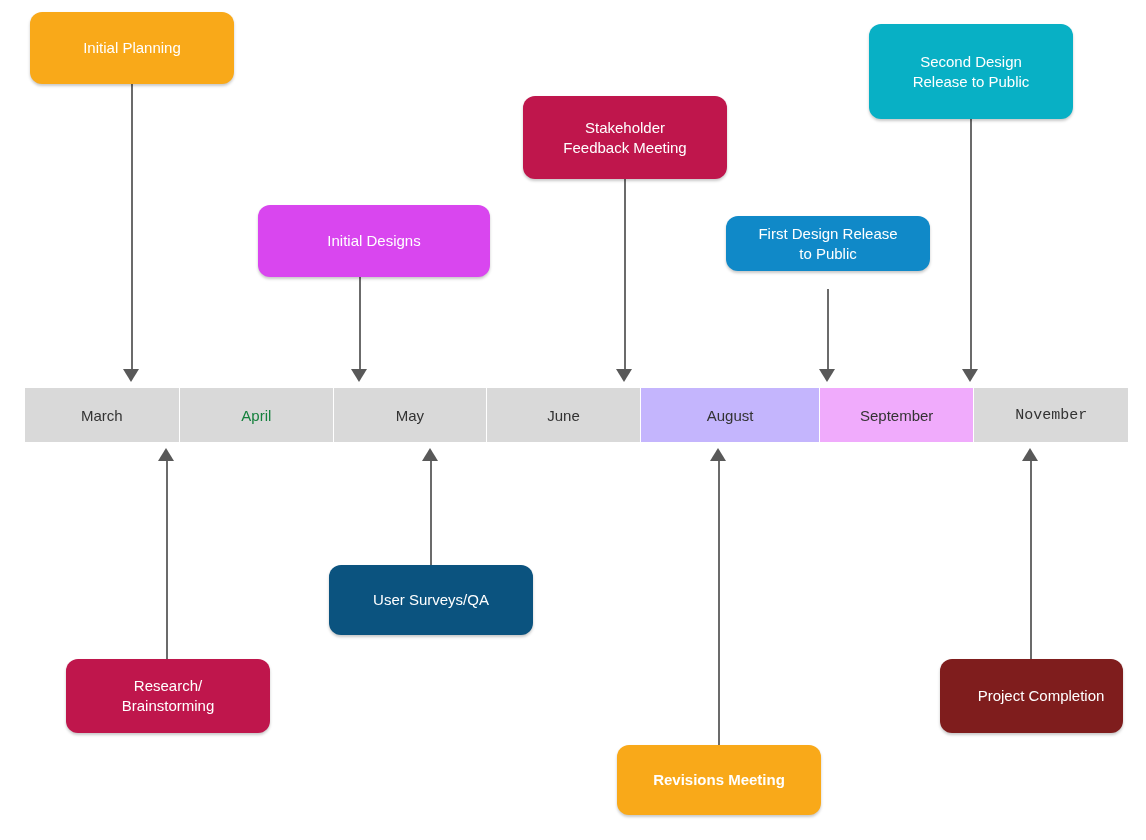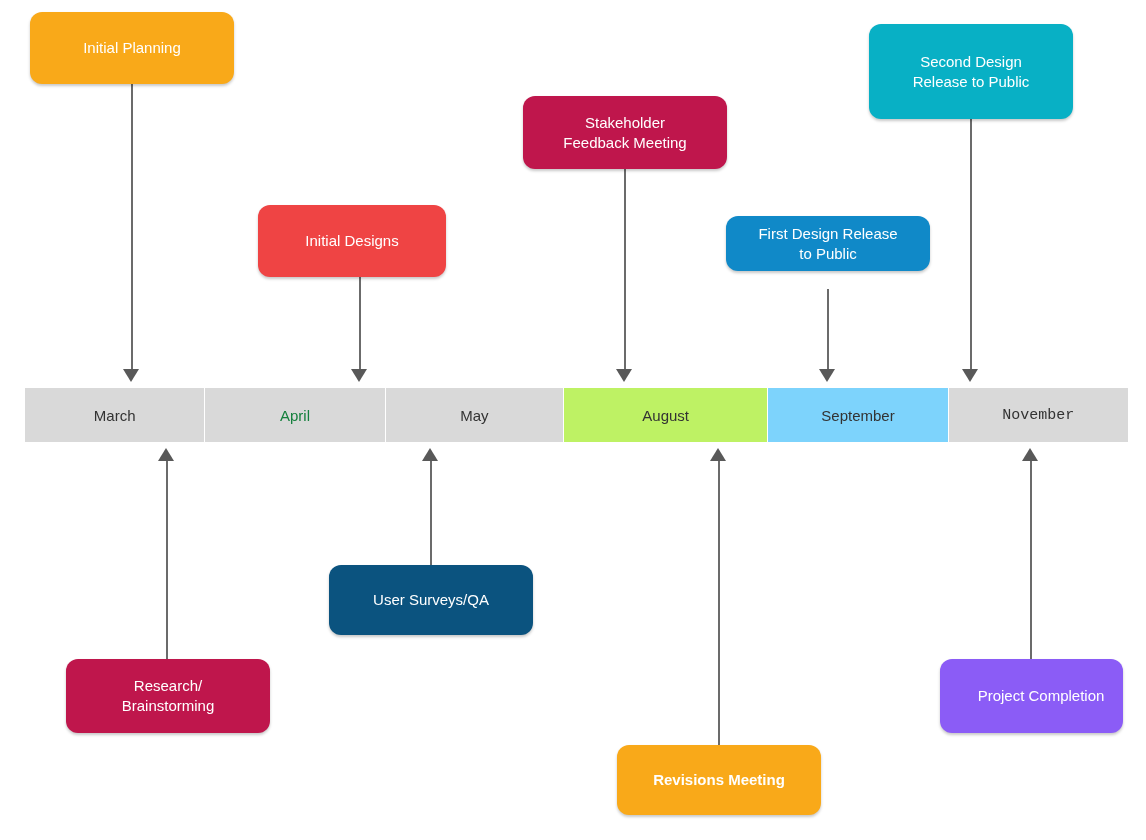--- a/index.html
+++ b/index.html
@@ -83,41 +83,44 @@
   <div id="timeline-bar">
       <div class="month-cell" style="width: 121px; flex: 1 1 auto; background: rgb(217, 217, 217); color: rgb(51, 51, 51);">
         <span>March</span>
       </div>
       <div class="month-cell" style="width: 121px; flex: 1 1 auto; background: rgb(217, 217, 217); color: #15803d;">
         <span>April</span>
       </div>
       <div class="month-cell" style="width: 119px; flex: 1 1 auto; background: rgb(217, 217, 217); color: rgb(51, 51, 51);">
         <span>May</span>
       </div>
-      <div class="month-cell" style="width: 145px; flex: 1 1 auto; background: #bef264; color: rgb(51, 51, 51);">
+      <div class="month-cell" style="width: 121px; flex: 1 1 auto; background: rgb(217, 217, 217); color: rgb(51, 51, 51);">
+        <span>June</span>
+      </div>
+      <div class="month-cell" style="width: 145px; flex: 1 1 auto; background: #c4b5fd; color: rgb(51, 51, 51);">
         <span>August</span>
       </div>
-      <div class="month-cell" style="width: 121px; flex: 1 1 auto; background: #7dd3fc; color: rgb(51, 51, 51);">
+      <div class="month-cell" style="width: 121px; flex: 1 1 auto; background: #f0abfc; color: rgb(51, 51, 51);">
         <span>September</span>
       </div>
       <div class="month-cell" style="width: 121px; flex: 1 1 auto; background: rgb(217, 217, 217); color: rgb(51, 51, 51);">
         <span>November</span>
       </div>
     </div>
 
   <div id="milestone-layer">
       <div class="connector" style="left: 131px; top: 84px; height: 285px; background: rgb(107, 107, 107);"></div>
       <div class="arrowhead arrow-down" style="left: 123px; top: 369px; border-top-color: rgb(89, 89, 89);"></div>
       <div class="card" style="left: 30px; top: 12px; width: 204px; height: 72px; background: rgb(249, 169, 25);"><span>Initial Planning</span></div>
       <div class="connector" style="left: 359px; top: 277px; height: 92px; background: rgb(107, 107, 107);"></div>
       <div class="arrowhead arrow-down" style="left: 351px; top: 369px; border-top-color: rgb(89, 89, 89);"></div>
-      <div class="card" style="left: 258px; top: 205px; width: 188px; height: 72px; background: #ef4444;"><span>Initial Designs</span></div>
+      <div class="card" style="left: 258px; top: 205px; width: 232px; height: 72px; background: #d946ef;"><span>Initial Designs</span></div>
       <div class="connector" style="left: 624px; top: 169px; height: 200px; background: rgb(107, 107, 107);"></div>
       <div class="arrowhead arrow-down" style="left: 616px; top: 369px; border-top-color: rgb(89, 89, 89);"></div>
-      <div class="card" style="left: 523px; top: 96px; width: 204px; height: 73px; background: rgb(191, 22, 76);"><span>Stakeholder
+      <div class="card" style="left: 523px; top: 96px; width: 204px; height: 83px; background: rgb(191, 22, 76);"><span>Stakeholder
 Feedback Meeting</span></div>
       <div class="connector" style="left: 827px; top: 289px; height: 80px; background: rgb(107, 107, 107);"></div>
       <div class="arrowhead arrow-down" style="left: 819px; top: 369px; border-top-color: rgb(89, 89, 89);"></div>
       <div class="card" style="left: 726px; top: 216px; width: 204px; height: 55px; background: rgb(16, 137, 200);"><span>First Design Release
 to Public</span></div>
       <div class="connector" style="left: 970px; top: 97px; height: 272px; background: rgb(107, 107, 107);"></div>
       <div class="arrowhead arrow-down" style="left: 962px; top: 369px; border-top-color: rgb(89, 89, 89);"></div>
       <div class="card" style="left: 869px; top: 24px; width: 204px; height: 95px; background: rgb(8, 176, 197);"><span>Second Design
 Release to Public</span></div>
       <div class="connector" style="left: 166px; top: 461px; height: 198px; background: rgb(107, 107, 107);"></div>
@@ -125,16 +128,16 @@
       <div class="card" style="left: 66px; top: 659px; width: 204px; height: 74px; background: rgb(191, 22, 76);"><span>Research/
 Brainstorming</span></div>
       <div class="connector" style="left: 430px; top: 461px; height: 104px; background: rgb(107, 107, 107);"></div>
       <div class="arrowhead arrow-up" style="left: 422px; top: 448px; border-bottom-color: rgb(89, 89, 89);"></div>
       <div class="card" style="left: 329px; top: 565px; width: 204px; height: 70px; background: rgb(11, 83, 127);"><span>User Surveys/QA</span></div>
       <div class="connector" style="left: 718px; top: 461px; height: 284px; background: rgb(107, 107, 107);"></div>
       <div class="arrowhead arrow-up" style="left: 710px; top: 448px; border-bottom-color: rgb(89, 89, 89);"></div>
       <div class="card" style="left: 617px; top: 745px; width: 204px; height: 70px; background: rgb(249, 169, 25); font-weight: bold;"><span>Revisions Meeting</span></div>
       <div class="connector" style="left: 1030px; top: 461px; height: 198px; background: rgb(107, 107, 107);"></div>
       <div class="arrowhead arrow-up" style="left: 1022px; top: 448px; border-bottom-color: rgb(89, 89, 89);"></div>
-      <div class="card" style="left: 940px; top: 659px; width: 183px; height: 74px; background: #8b5cf6; padding-left: 33px;"><span>Project Completion</span></div>
+      <div class="card" style="left: 940px; top: 659px; width: 183px; height: 74px; background: #7f1d1d; padding-left: 33px;"><span>Project Completion</span></div>
     </div>
 
 </div>
 
 </body></html>

